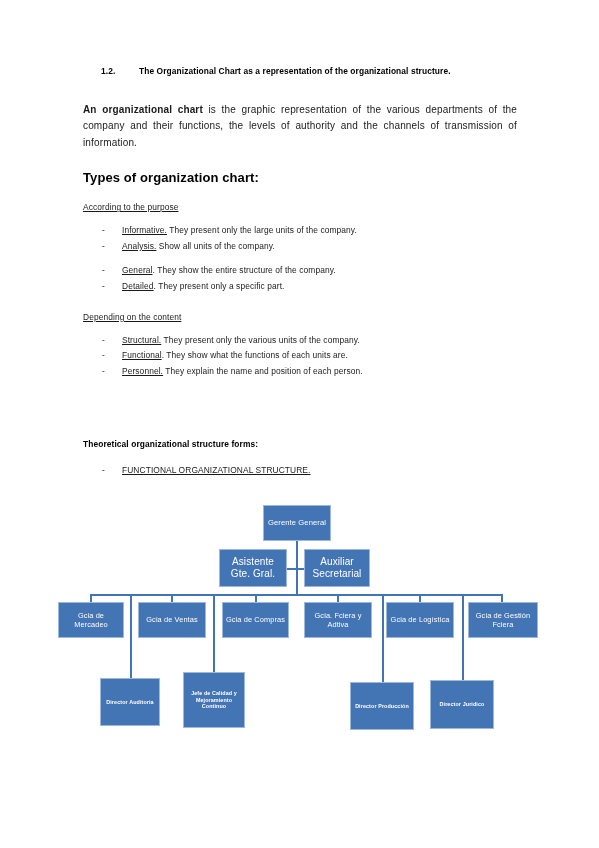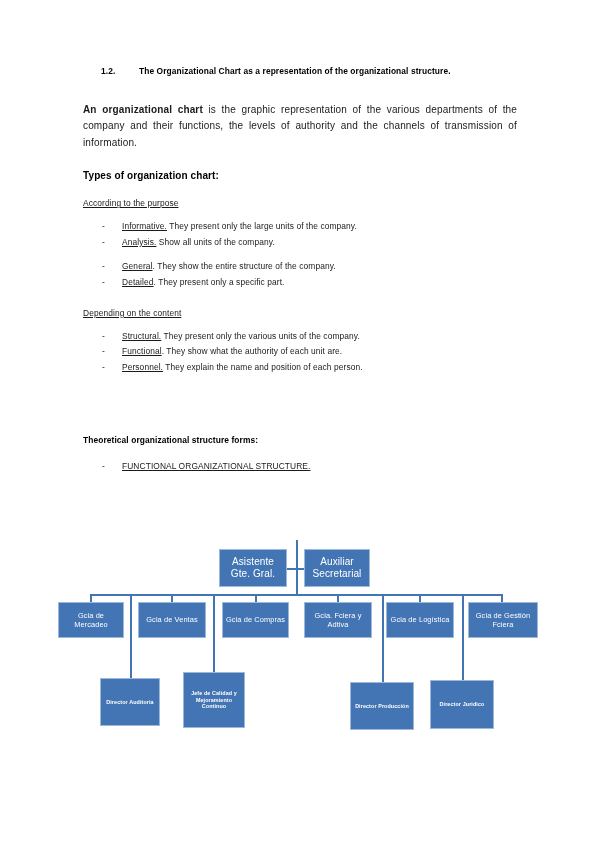--- a/index.html
+++ b/index.html
@@ -46,21 +46,21 @@
     line-height: 16.4px;
     color: #1a1a1a;
     text-align: justify;
     margin: 0;
     padding-top: 26px;
     letter-spacing: 0.15px;
   }
   .intro b { font-weight: bold; }
 
   .sub-heading {
-    font-size: 10px;
+    font-size: 13px;
     font-weight: bold;
     color: #000000;
     margin: 0;
     padding-top: 19px;
     letter-spacing: 0.1px;
   }
 
   .group-title {
     font-size: 8.4px;
     color: #1a1a1a;
@@ -198,21 +198,21 @@
 
     <div>
       <div class="group-title">Depending on the content</div>
       <ul class="bullets">
         <li class="bullet">
           <span class="dash">-</span>
           <span class="term">Structural.</span><span> They present only the various units of the company.</span>
         </li>
         <li class="bullet">
           <span class="dash">-</span>
-          <span class="term">Functional</span><span>. They show what the authority of each unit are.</span>
+          <span class="term">Functional</span><span>. They show what the functions of each units are.</span>
         </li>
         <li class="bullet">
           <span class="dash">-</span>
           <span class="term">Personnel.</span><span> They explain the name and position of each person.</span>
         </li>
       </ul>
     </div>
 
     <p class="theory-heading">Theoretical organizational structure forms:</p>
     <div class="theory-item">
@@ -235,20 +235,21 @@
     <div class="conn v" style="left:255px; top:594px; height:10px;"></div>
     <div class="conn v" style="left:337px; top:594px; height:10px;"></div>
     <div class="conn v" style="left:419px; top:594px; height:10px;"></div>
     <div class="conn v" style="left:501px; top:594px; height:10px;"></div>
 
     <div class="conn v" style="left:130px; top:594px; height:84px;"></div>
     <div class="conn v" style="left:213px; top:594px; height:78px;"></div>
     <div class="conn v" style="left:382px; top:594px; height:88px;"></div>
     <div class="conn v" style="left:462px; top:594px; height:86px;"></div>
 
+    <div class="node lvl1" style="left:263px; top:505px; width:68px; height:36px;">Gerente General</div>
 
     <div class="node lvl2" style="left:219px; top:549px; width:68px; height:38px;">Asistente Gte. Gral.</div>
     <div class="node lvl2" style="left:304px; top:549px; width:66px; height:38px;">Auxiliar Secretarial</div>
 
     <div class="node lvl3" style="left:58px; top:602px; width:66px; height:36px;">Gcia de Mercadeo</div>
     <div class="node lvl3" style="left:138px; top:602px; width:68px; height:36px;">Gcia de Ventas</div>
     <div class="node lvl3" style="left:304px; top:602px; width:68px; height:36px;">Gcia. Fciera y Adtiva</div>
     <div class="node lvl3" style="left:222px; top:602px; width:67px; height:36px;">Gcia de Compras</div>
     <div class="node lvl3" style="left:386px; top:602px; width:68px; height:36px;">Gcia de Logística</div>
     <div class="node lvl3" style="left:468px; top:602px; width:70px; height:36px;">Gcia de Gestión Fciera</div>

